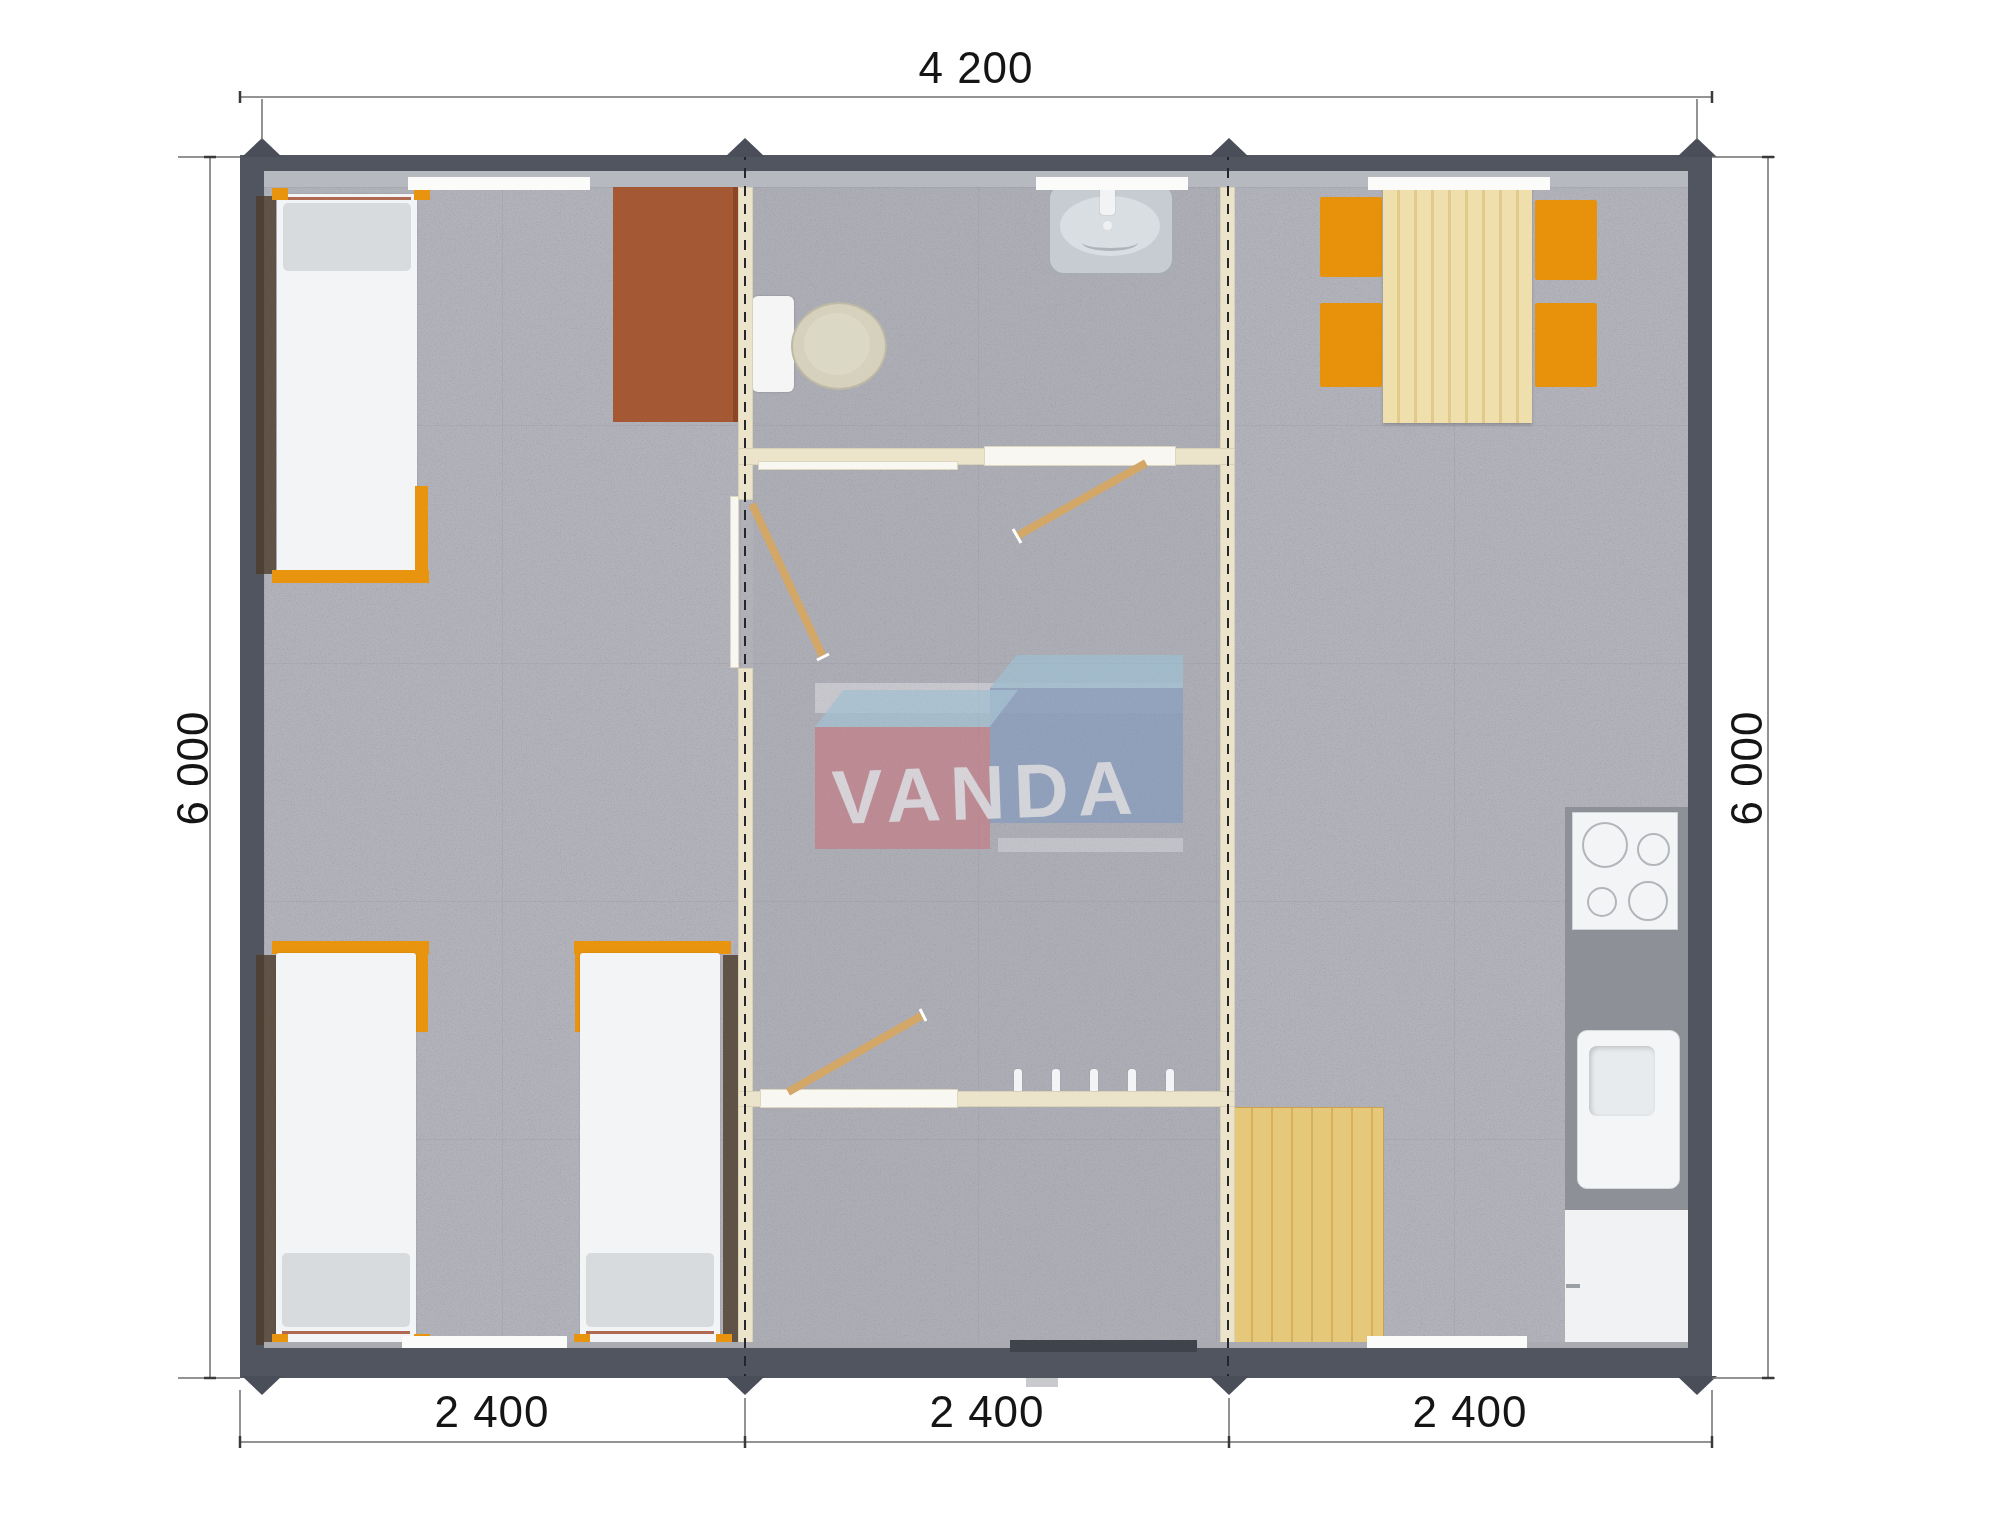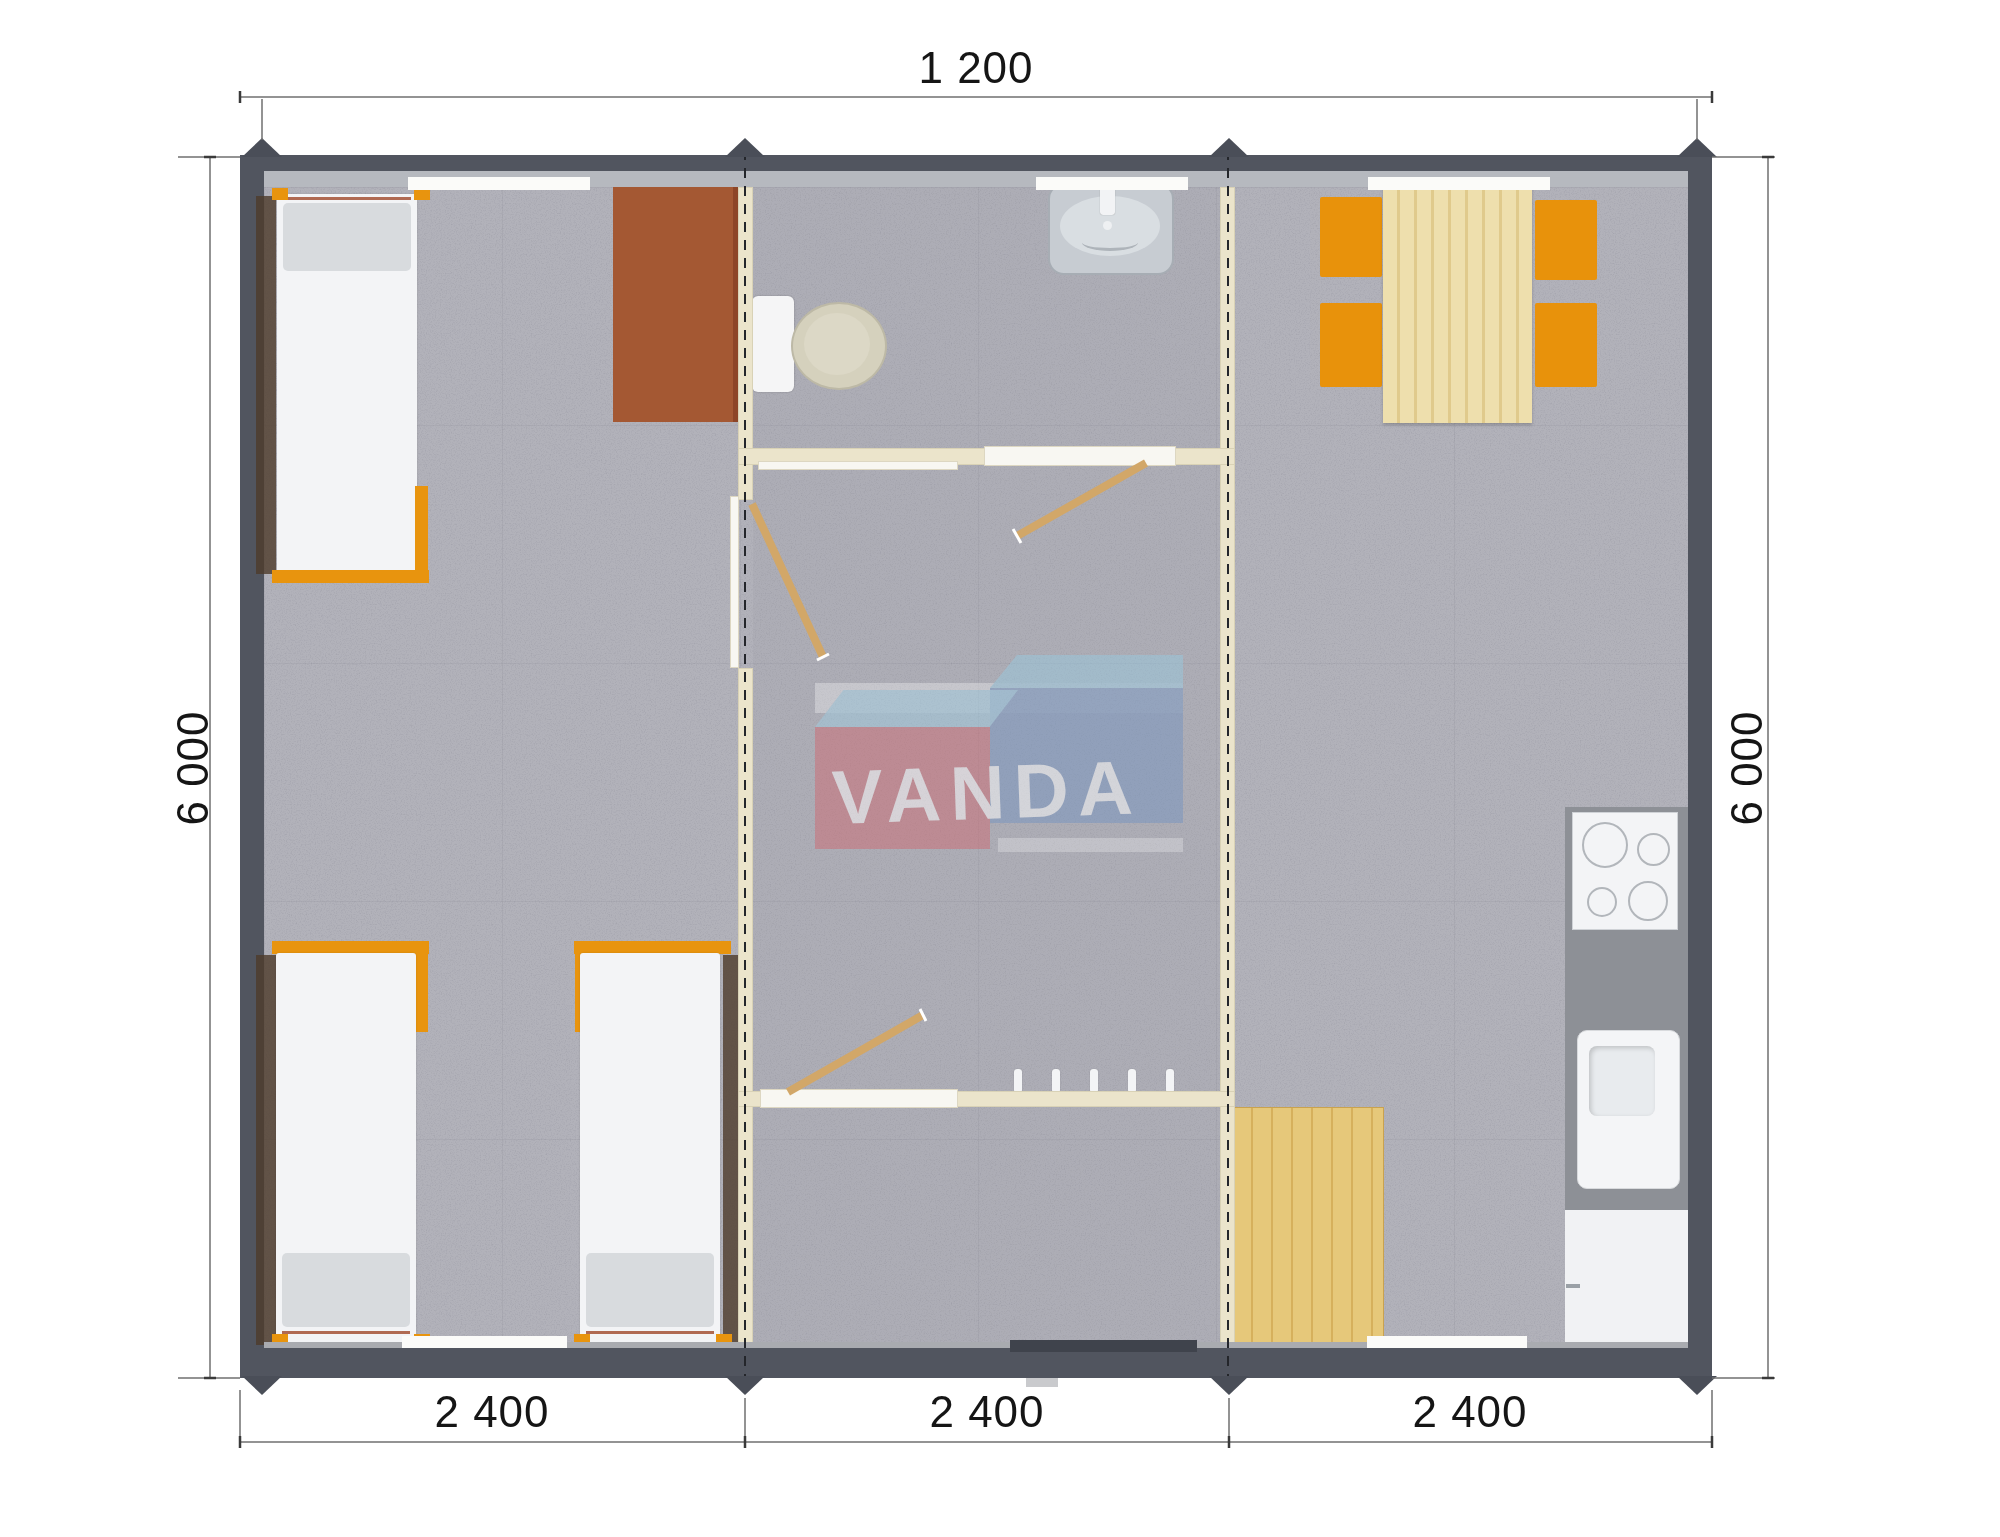--- a/index.html
+++ b/index.html
@@ -198,20 +198,20 @@
       <line x1="745" y1="1436" x2="745" y2="1448"></line>
       <line x1="1229" y1="1436" x2="1229" y2="1448"></line>
       <line x1="1712" y1="1436" x2="1712" y2="1448"></line>
       <line x1="204" y1="157" x2="216" y2="157"></line>
       <line x1="204" y1="1378" x2="216" y2="1378"></line>
       <line x1="1762" y1="157" x2="1774" y2="157"></line>
       <line x1="1762" y1="1378" x2="1774" y2="1378"></line>
     </g>
   </svg>
 
-  <div class="dim-label" style="left:876px;top:44px;width:200px;height:48px;">1 200</div>
+  <div class="dim-label" style="left:876px;top:44px;width:200px;height:48px;">4 200</div>
   <div class="dim-label" style="left:392px;top:1388px;width:200px;height:48px;">2 400</div>
   <div class="dim-label" style="left:887px;top:1388px;width:200px;height:48px;">2 400</div>
   <div class="dim-label" style="left:1370px;top:1388px;width:200px;height:48px;">2 400</div>
   <div class="dim-label rot" style="left:128px;top:716px;width:130px;height:104px;">6 000</div>
   <div class="dim-label rot" style="left:1682px;top:716px;width:130px;height:104px;">6 000</div>
 
 </div>
 
 </body></html>

